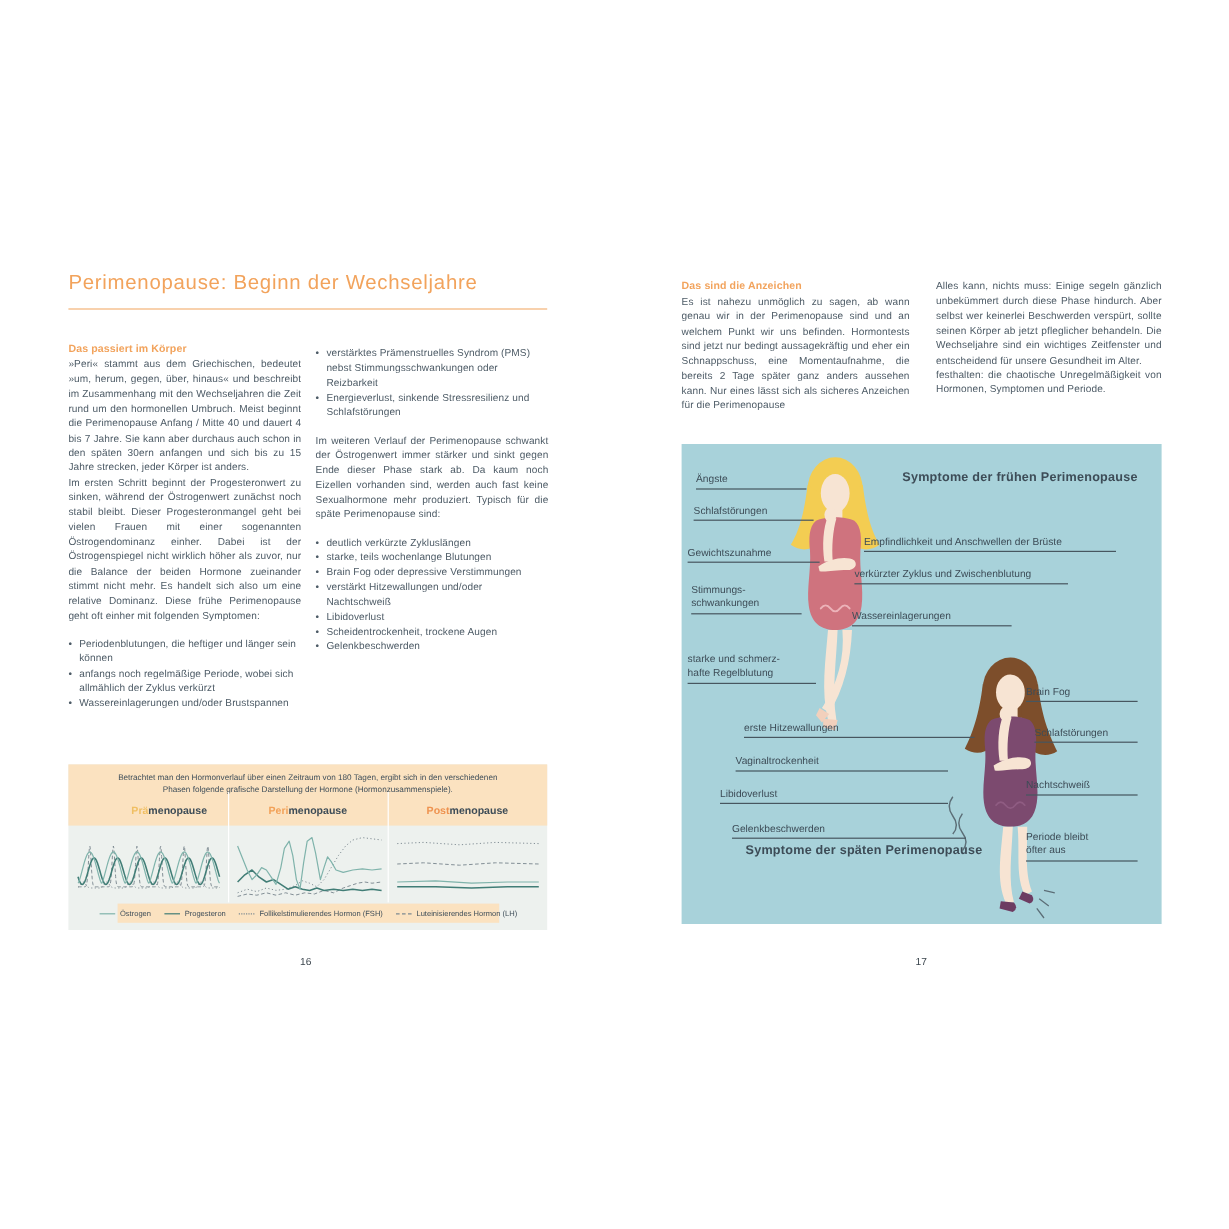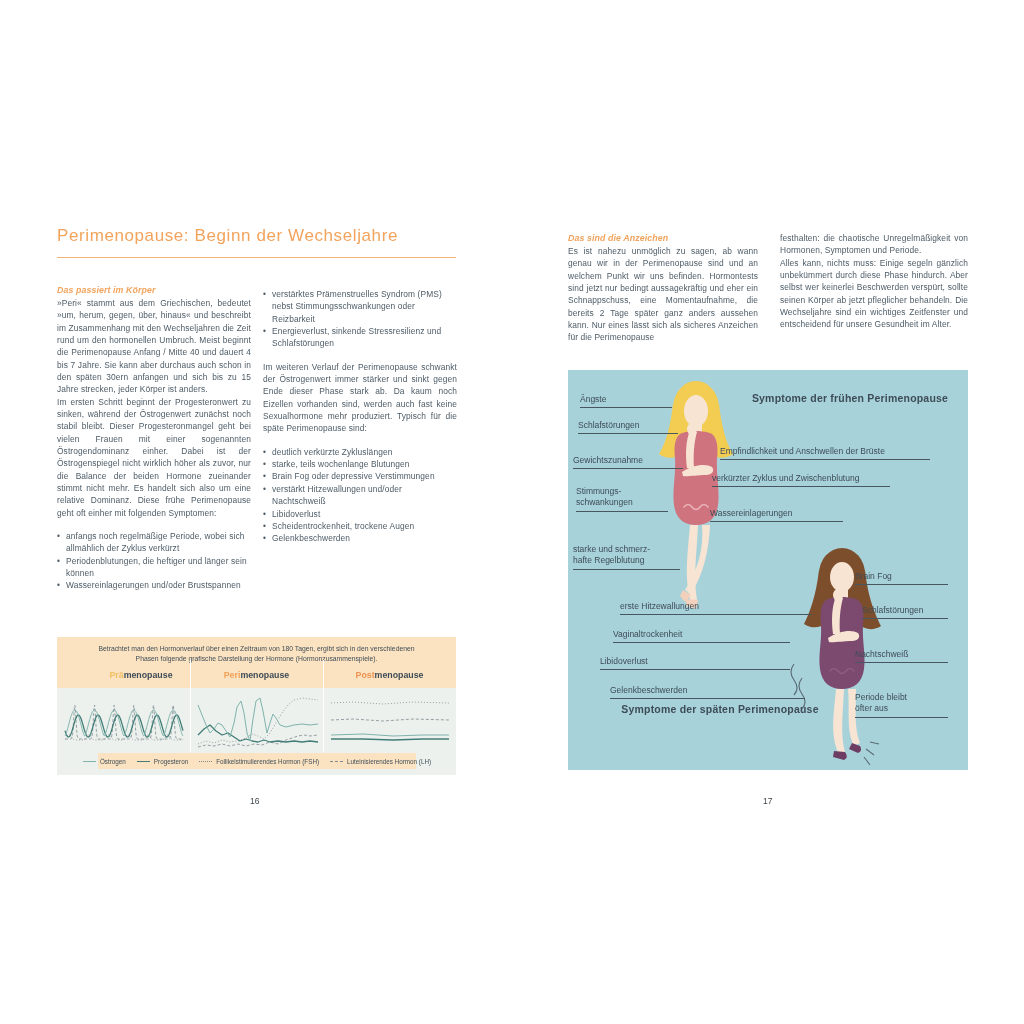--- a/index.html
+++ b/index.html
@@ -6,21 +6,21 @@
   #canvas{position:relative;width:1024px;height:1024px;background:#ffffff;
           font-family:"Liberation Sans",sans-serif;color:#4d5b66;overflow:hidden;}
   
   .h1{position:absolute;left:57px;top:226px;width:400px;font-size:17px;font-weight:400;
       letter-spacing:.6px;color:#f2a35c;}
   .rule{position:absolute;left:57px;top:257px;width:399px;height:0;border-top:1px solid #f3b377;}
   .col{position:absolute;width:194px;font-size:8.4px;line-height:1.47;letter-spacing:.1px;}
   .col p{margin:0 0 0 0;text-align:justify;}
   .col p + p{margin-top:0;}
   .col .gap{height:11px;}
-  .subhead{font-size:8.8px;font-weight:700;color:#f2a35c;margin:0 0 3px 0;font-style:italic;}
+  .subhead{font-size:8.8px;font-weight:700;color:#f2a35c;margin:0 0 3px 0;}
   ul.blist{list-style:none;margin:0;padding:0;}
   ul.blist li{position:relative;padding-left:9px;margin:0;text-align:left;}
   ul.blist li::before{content:"•";position:absolute;left:0;top:0;}
   .colL1{left:57px;top:284px;}
   .colL2{left:263px;top:288px;}
   
   .chartbox{position:absolute;left:57px;top:637px;width:399px;height:138px;background:#edf1ee;}
   .chart-head{position:absolute;left:0;top:0;width:399px;height:51px;background:#fbe2c0;}
   .chart-intro{margin:0 auto;padding-top:7px;width:330px;text-align:center;
                font-size:6.8px;line-height:1.5;color:#3f4e59;}
@@ -65,22 +65,22 @@
 
   <div class="h1">Perimenopause: Beginn der Wechseljahre</div>
   <div class="rule"></div>
 
   <div class="col colL1">
     <p class="subhead">Das passiert im Körper</p>
     <p>»Peri« stammt aus dem Griechischen, bedeutet »um, herum, gegen, über, hinaus« und beschreibt im Zusammenhang mit den Wechseljahren die Zeit rund um den hormonellen Umbruch. Meist beginnt die Perimenopause Anfang / Mitte 40 und dauert 4 bis 7 Jahre. Sie kann aber durchaus auch schon in den späten 30ern anfangen und sich bis zu 15 Jahre strecken, jeder Körper ist anders.</p>
     <p>Im ersten Schritt beginnt der Progesteronwert zu sinken, während der Östrogenwert zunächst noch stabil bleibt. Dieser Progesteronmangel geht bei vielen Frauen mit einer sogenannten Östrogendominanz einher. Dabei ist der Östrogenspiegel nicht wirklich höher als zuvor, nur die Balance der beiden Hormone zueinander stimmt nicht mehr. Es handelt sich also um eine relative Dominanz. Diese frühe Perimenopause geht oft einher mit folgenden Symptomen:</p>
     <div class="gap"></div>
     <ul class="blist">
+      <li>Periodenblutungen, die heftiger und länger sein können</li>
       <li>anfangs noch regelmäßige Periode, wobei sich allmählich der Zyklus verkürzt</li>
-      <li>Periodenblutungen, die heftiger und länger sein können</li>
       <li>Wassereinlagerungen und/oder Brustspannen</li>
     </ul>
   </div>
 
   <div class="col colL2">
     <ul class="blist">
       <li>verstärktes Prämenstruelles Syndrom (PMS) nebst Stimmungsschwankungen oder Reizbarkeit</li>
       <li>Energieverlust, sinkende Stressresilienz und Schlafstörungen</li>
     </ul>
     <div class="gap"></div>
@@ -149,22 +149,22 @@
     </div>
   </div>
 
   <div class="pagenum pn-left">16</div>
 
   <div class="col colR1">
     <p class="subhead">Das sind die Anzeichen</p>
     <p>Es ist nahezu unmöglich zu sagen, ab wann genau wir in der Perimenopause sind und an welchem Punkt wir uns befinden. Hormontests sind jetzt nur bedingt aussagekräftig und eher ein Schnappschuss, eine Momentaufnahme, die bereits 2 Tage später ganz anders aussehen kann. Nur eines lässt sich als sicheres Anzeichen für die Perimenopause</p>
   </div>
   <div class="col colR2">
+    <p>Alles kann, nichts muss: Einige segeln gänzlich unbekümmert durch diese Phase hindurch. Aber selbst wer keinerlei Beschwerden verspürt, sollte seinen Körper ab jetzt pfleglicher behandeln. Die Wechseljahre sind ein wichtiges Zeitfenster und entscheidend für unsere Gesundheit im Alter.</p>
     <p>festhalten: die chaotische Unregelmäßigkeit von Hormonen, Symptomen und Periode.</p>
-    <p>Alles kann, nichts muss: Einige segeln gänzlich unbekümmert durch diese Phase hindurch. Aber selbst wer keinerlei Beschwerden verspürt, sollte seinen Körper ab jetzt pfleglicher behandeln. Die Wechseljahre sind ein wichtiges Zeitfenster und entscheidend für unsere Gesundheit im Alter.</p>
   </div>
 
   <div class="info">
     <div class="info-title t-early">Symptome der frühen Perimenopause</div>
     <div class="info-title t-late">Symptome der späten Perimenopause</div>
 
     <svg class="figsvg f1" width="112" height="240" viewBox="0 0 112 240">
       <ellipse cx="56" cy="30" rx="23" ry="27" fill="#f3cd52"></ellipse>
       <path d="M33,26 C30,52 25,66 19,76 C30,84 44,79 47,66 L47,36 Z" fill="#f3cd52"></path>
       <path d="M79,26 C82,52 87,66 93,76 C82,84 68,79 65,66 L65,36 Z" fill="#f3cd52"></path>

